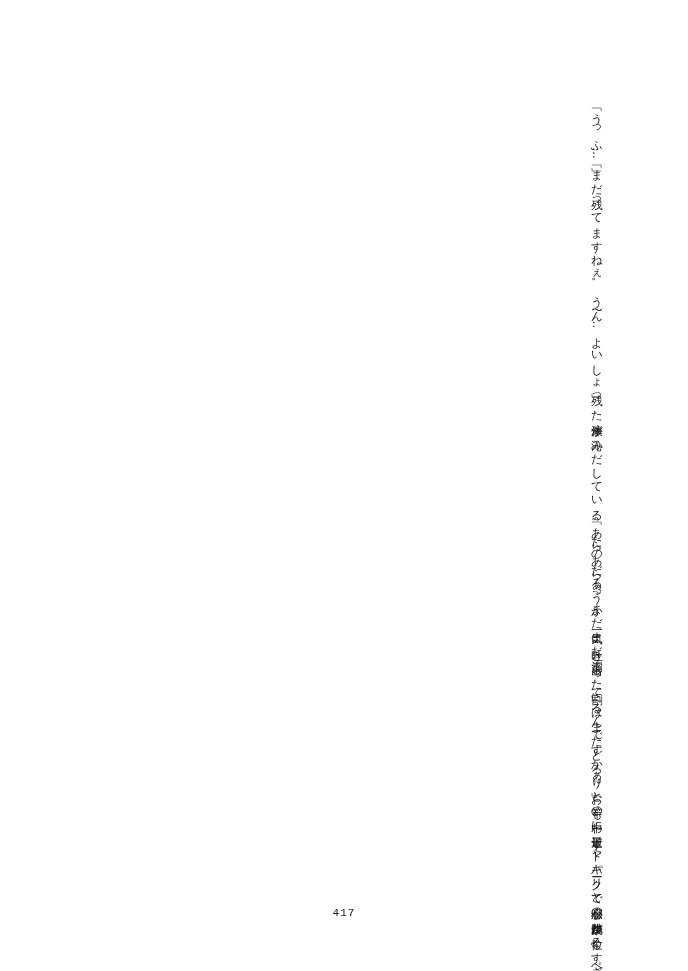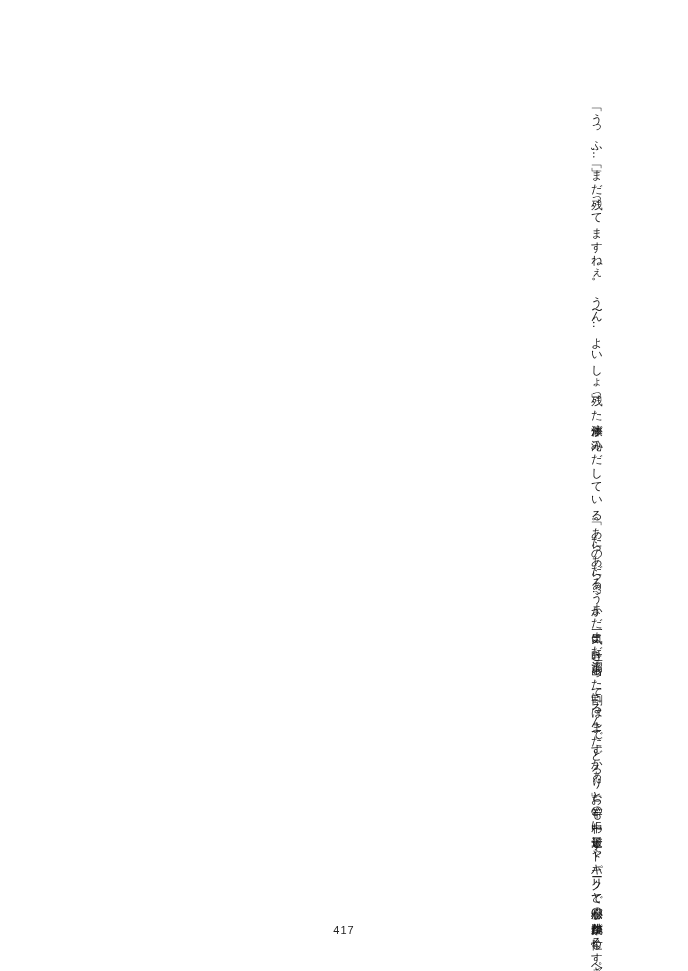--- a/index.html
+++ b/index.html
@@ -46,26 +46,26 @@
     right: 85px;
   }
   
   #block-bottom {
     top: 518px;
     right: 85px;
   }
 
   .page-number {
     position: absolute;
-    bottom: 35px;
+    bottom: 52px;
     left: 0;
     width: 100%;
     text-align: center;
     font-size: 11px;
-    font-family: Liberation Sans, sans-serif;
+    font-family: Liberation Mono, monospace;
     color: #222;
     letter-spacing: 1px;
   }
 </style>
 </head>
 <body>
 
 <div id="page">
 
   <div class="block" id="block-top">

